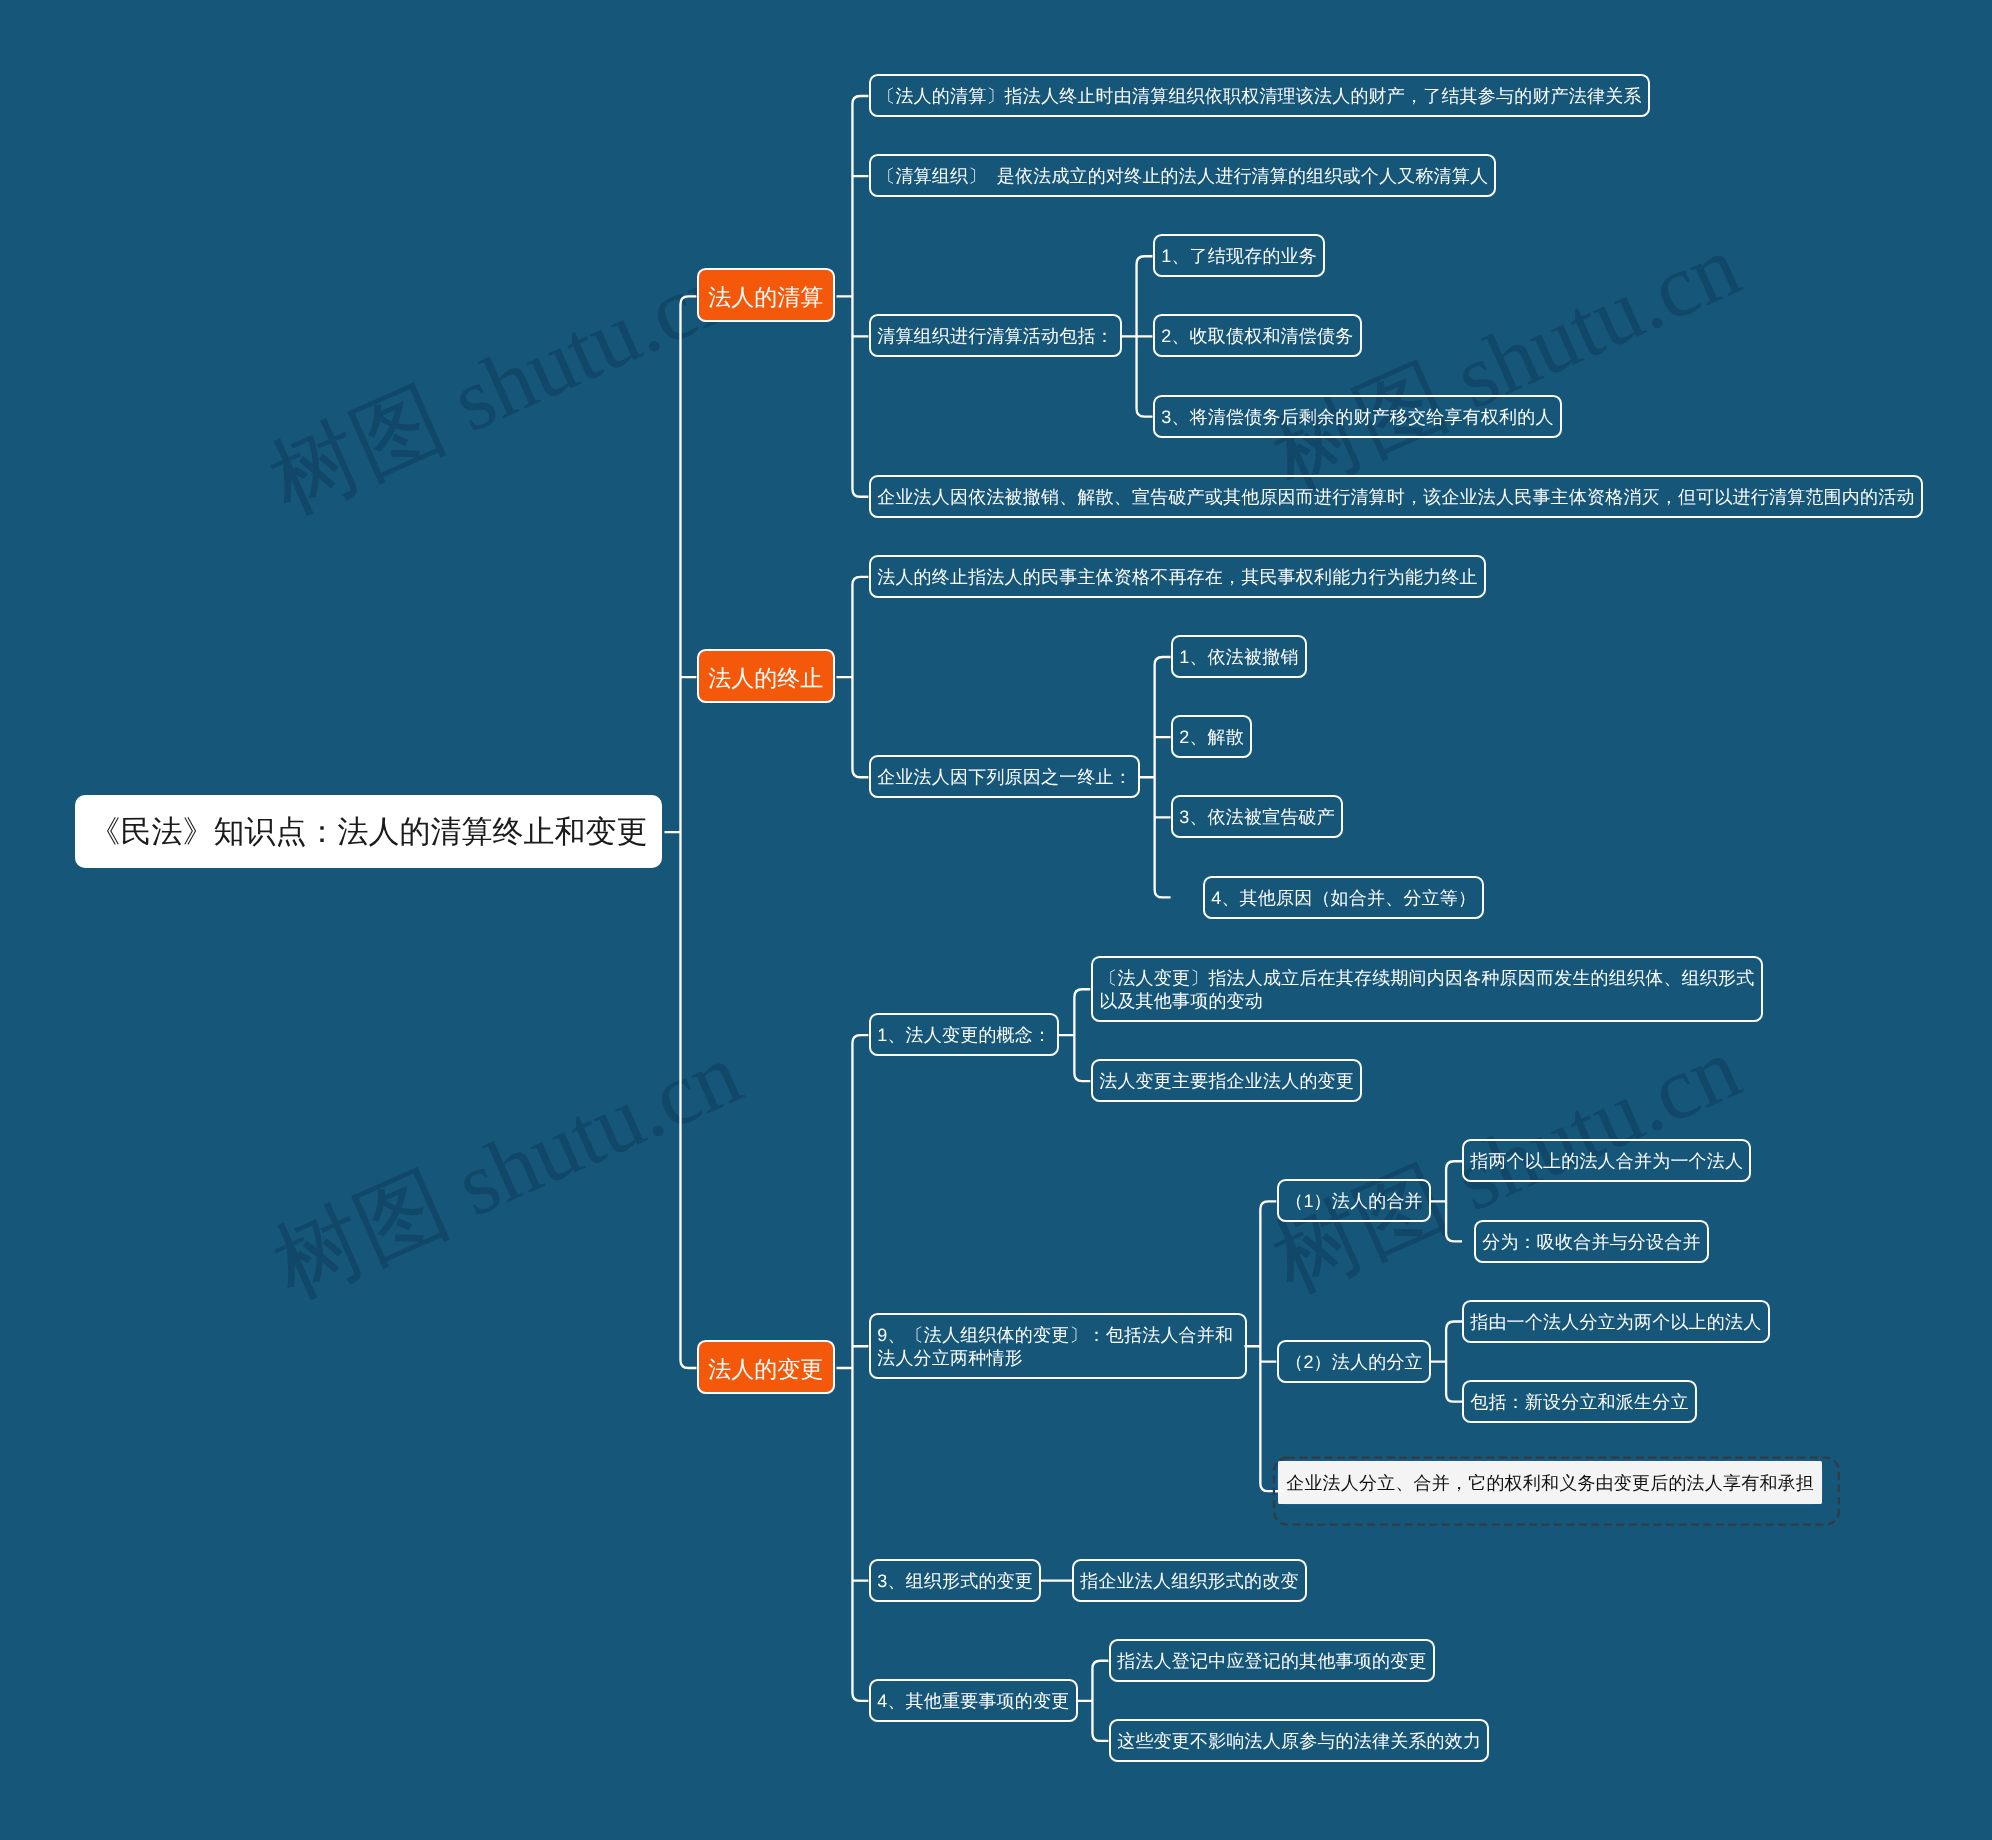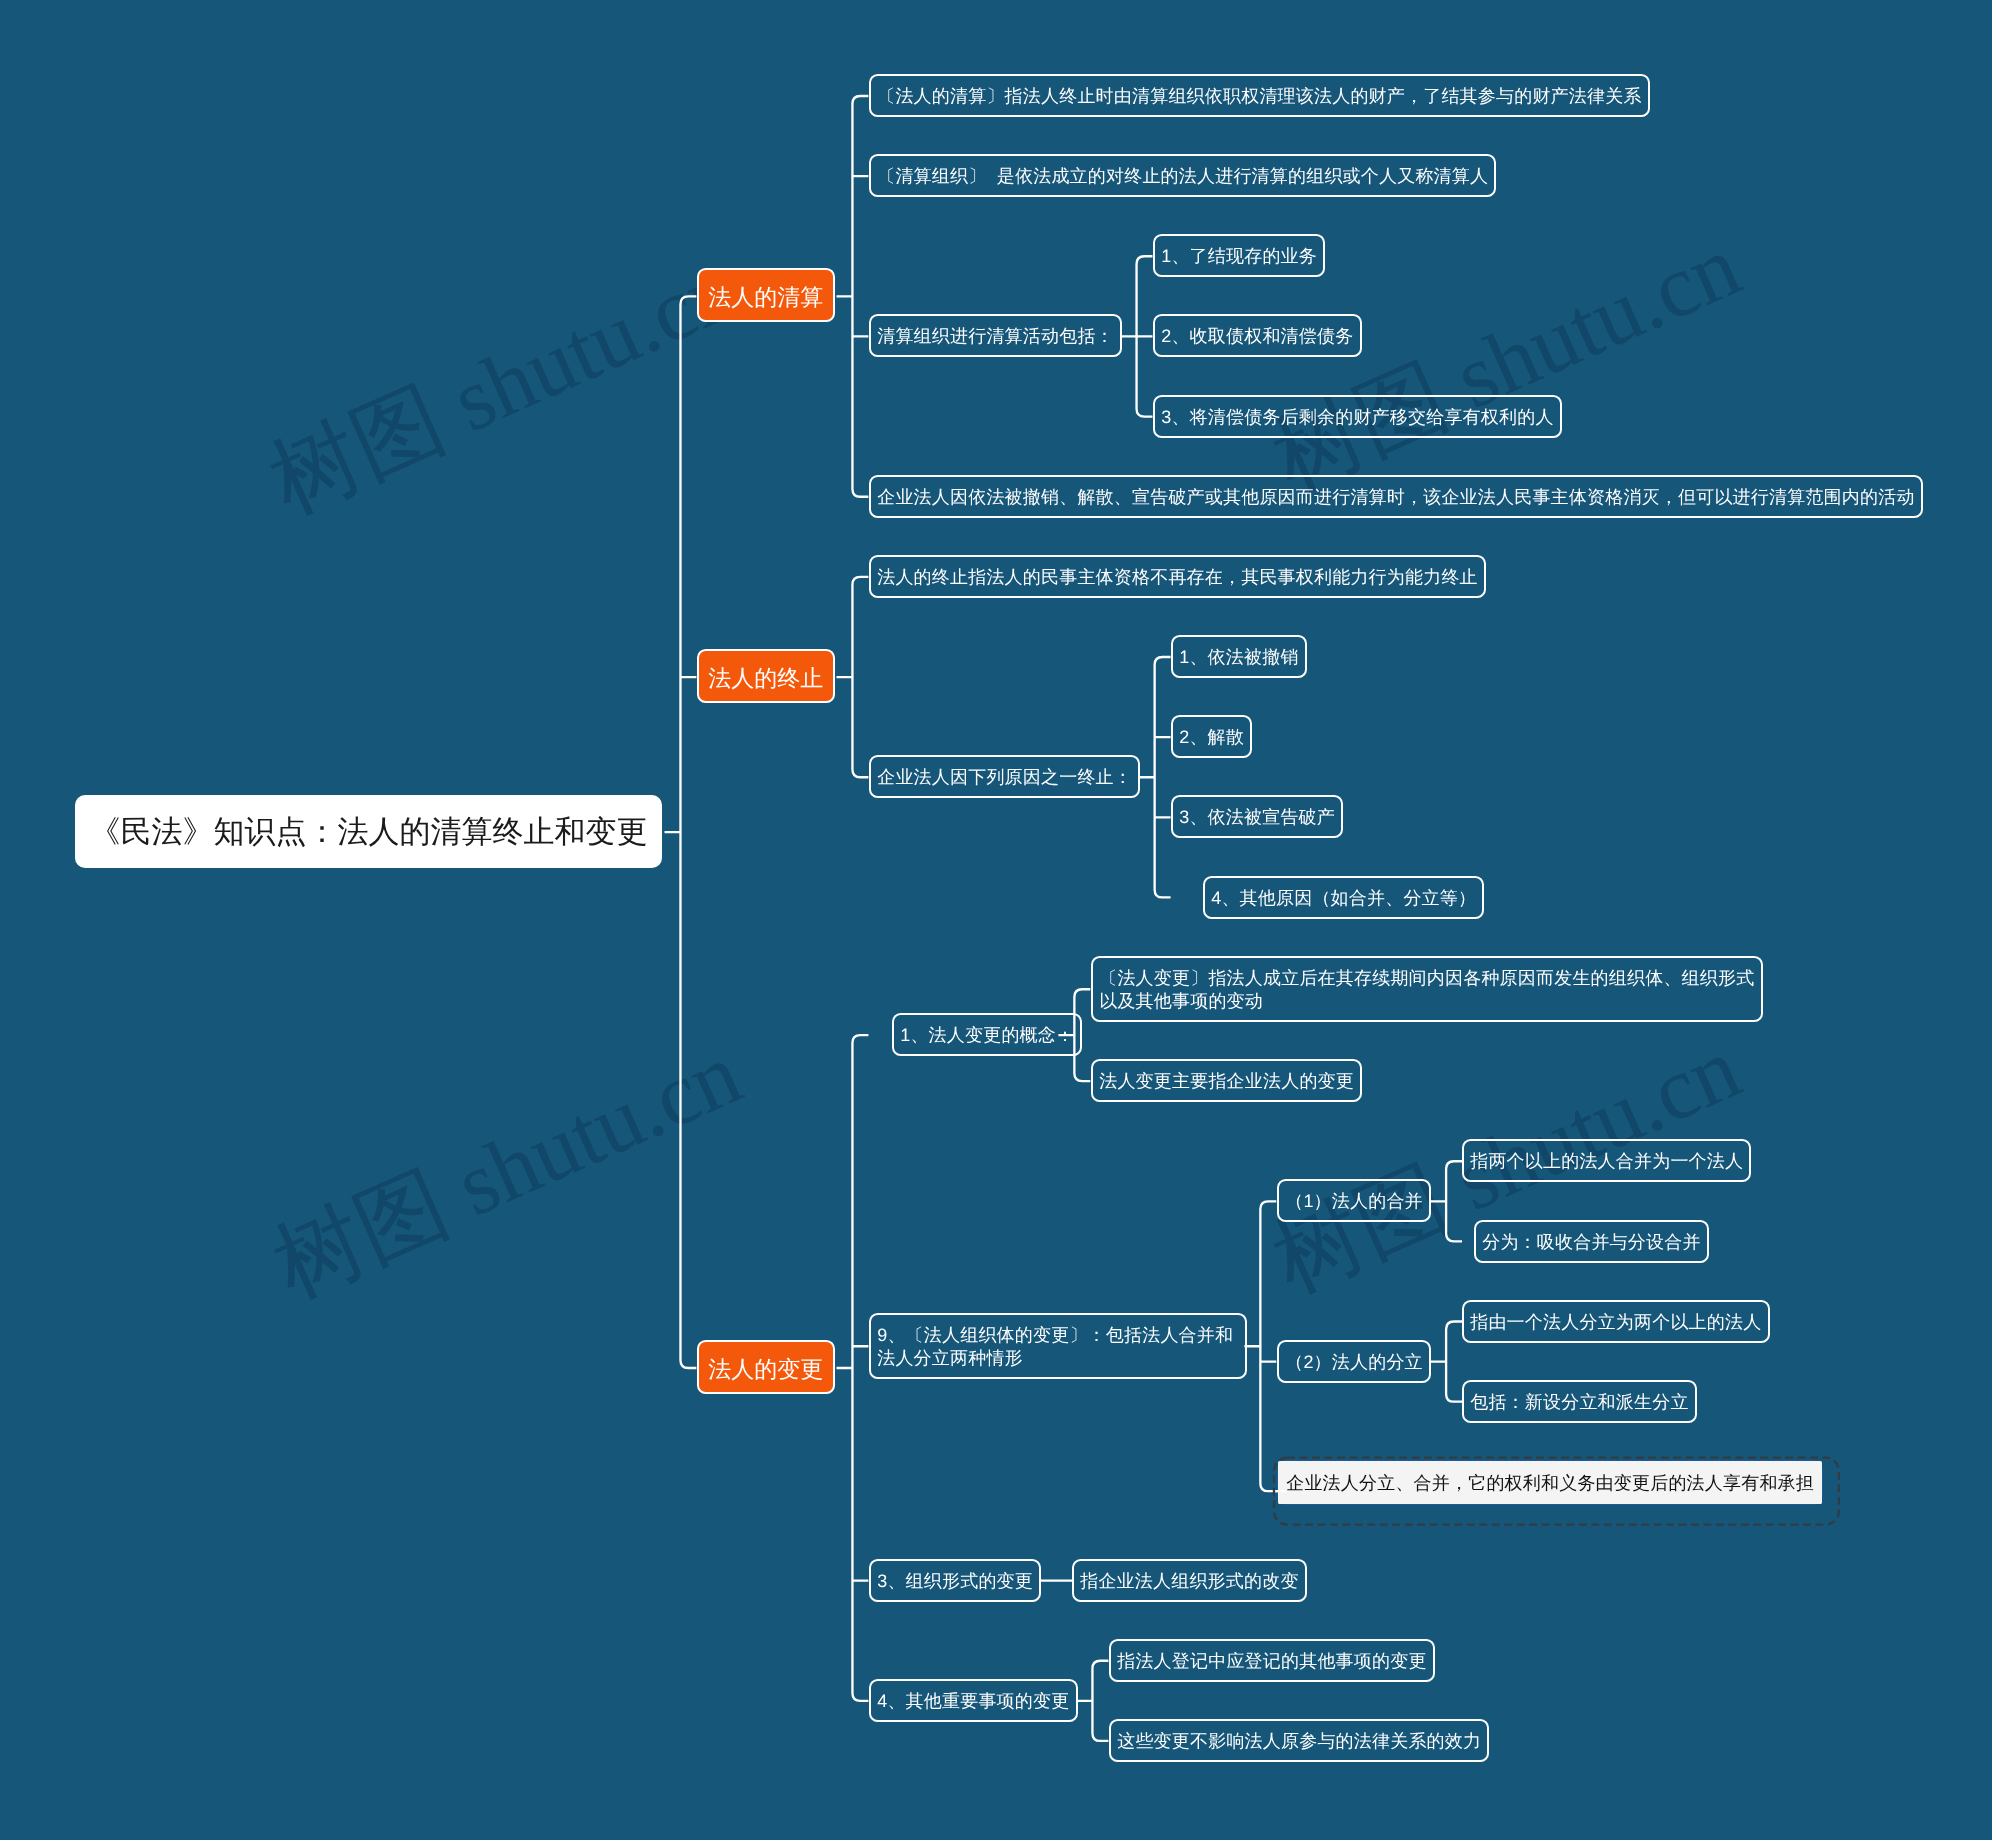--- a/index.html
+++ b/index.html
@@ -101,21 +101,21 @@
       </div>
       <div class="box" style="left: 1171px; top: 795px;">
         <div class="node">3、依法被宣告破产</div>
       </div>
       <div class="box" style="left: 1171px; top: 876px; padding-left: 32px;">
         <div class="node">4、其他原因（如合并、分立等）</div>
       </div>
       <div class="box" style="left: 697px; top: 1340px;">
         <div class="node branch">法人的变更</div>
       </div>
-      <div class="box" style="left: 892px; top: 1013px;">
+      <div class="box" style="left: 869px; top: 1013px;">
         <div class="node">1、法人变更的概念：</div>
       </div>
       <div class="box" style="left: 1091px; top: 956px;">
         <div class="node">〔法人变更〕指法人成立后在其存续期间内因各种原因而发生的组织体、组织形式
 以及其他事项的变动</div>
       </div>
       <div class="box" style="left: 1091px; top: 1059px;">
         <div class="node">法人变更主要指企业法人的变更</div>
       </div>
       <div class="box" style="left: 869px; top: 1313px;">

